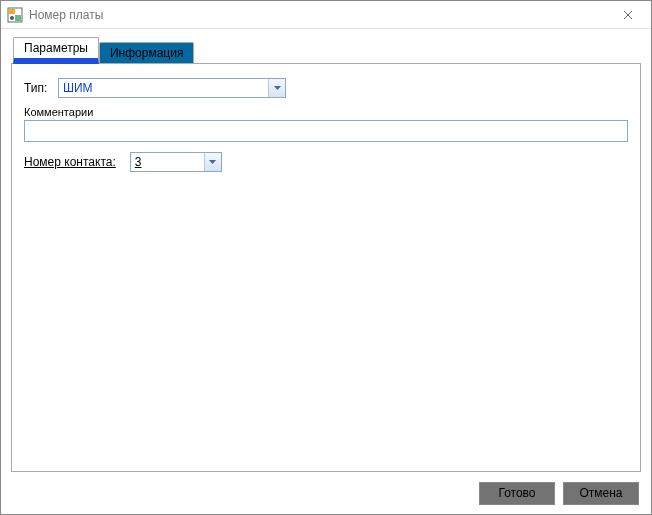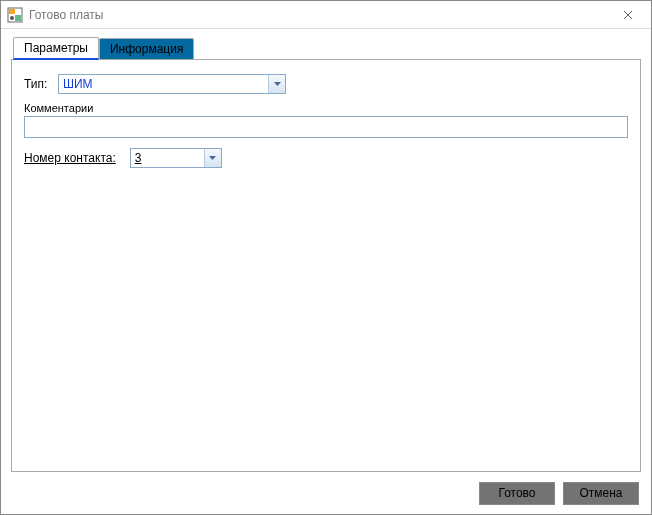--- a/index.html
+++ b/index.html
@@ -66,21 +66,21 @@
   padding: 3px 10px;
   background: #0369a1;
   font-size: 12px;
   cursor: pointer;
   border-radius: 2px 2px 0 0;
   margin-right: 0px;
   position: relative;
 }
 .tab.active {
   background: #fff;
-  border-bottom: 2px solid #1d4ed8;
+  border-bottom: 6px solid #1d4ed8;
   z-index: 3;
   margin-bottom: -1px;
 }
 .tab-panel {
   border: 1px solid #aaa;
   flex: 1;
   background: #fff;
   padding: 14px 12px;
   position: relative;
   z-index: 1;
@@ -181,21 +181,21 @@
 
   <div class="titlebar">
     <span class="app-icon">
       <svg width="16" height="16" viewBox="0 0 16 16">
         <rect x="1" y="1" width="14" height="14" fill="#fff" stroke="#666"></rect>
         <rect x="2" y="2" width="6" height="5" fill="#f3a829"></rect>
         <rect x="8" y="8" width="6" height="6" fill="#6b8"></rect>
         <circle cx="5" cy="11" r="2" fill="#555"></circle>
       </svg>
     </span>
-    <span class="title-text">Готово платы</span>
+    <span class="title-text">Номер платы</span>
     <div class="close-btn">
       <svg width="10" height="10" viewBox="0 0 10 10">
         <line x1="1" y1="1" x2="9" y2="9" stroke="#666" stroke-width="1"></line>
         <line x1="9" y1="1" x2="1" y2="9" stroke="#666" stroke-width="1"></line>
       </svg>
     </div>
   </div>
 
   <div class="content-area">
     <div class="tabs">

